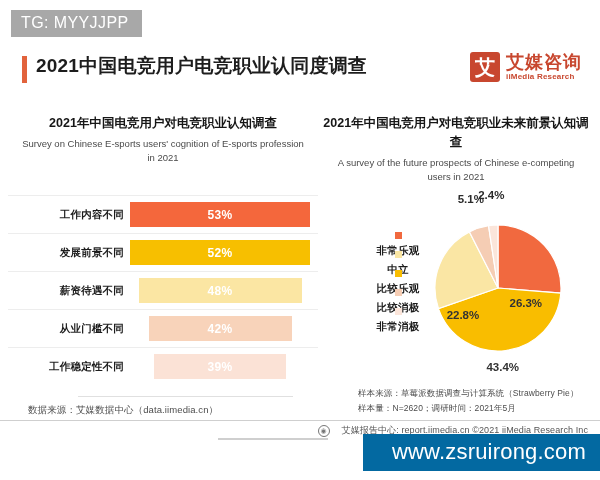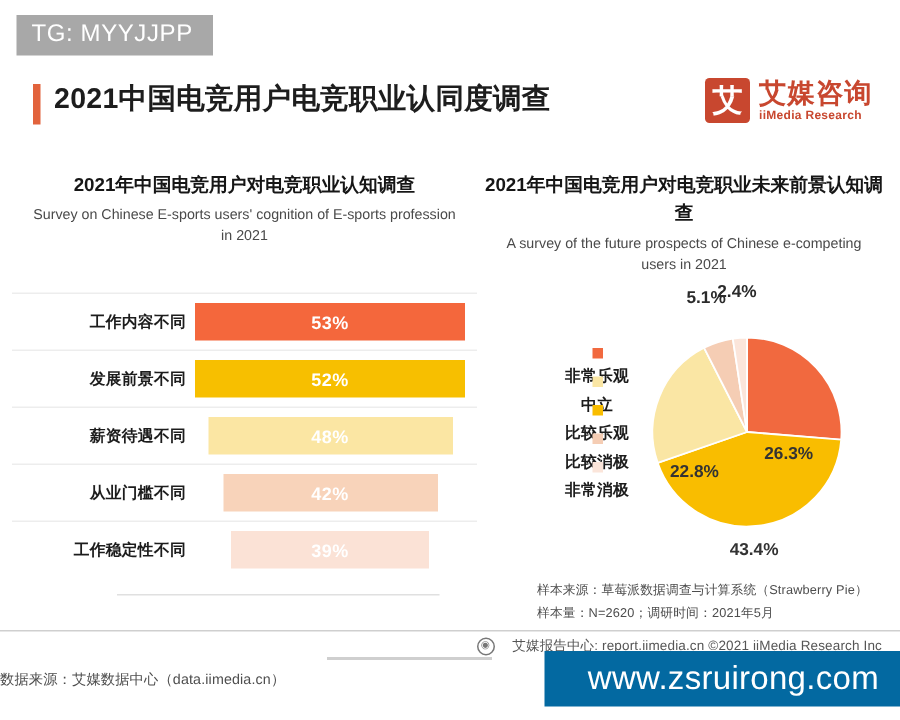--- a/index.html
+++ b/index.html
@@ -167,26 +167,25 @@
   .src-line-left {
     position: absolute;
     left: 78px;
     top: 396px;
     width: 215px;
     height: 1px;
     background: #e0e0e0;
   }
   .source-left {
     position: absolute;
-    left: 0;
+    left: 28px;
     top: 404px;
     font-size: 9.5px;
     color: #4d4d4d;
     letter-spacing: 0.1px;
-    margin-top: 43px;
   }
 
   
   .pie-area {
     position: absolute;
     left: 320px;
     top: 190px;
     width: 280px;
     height: 180px;
   }

